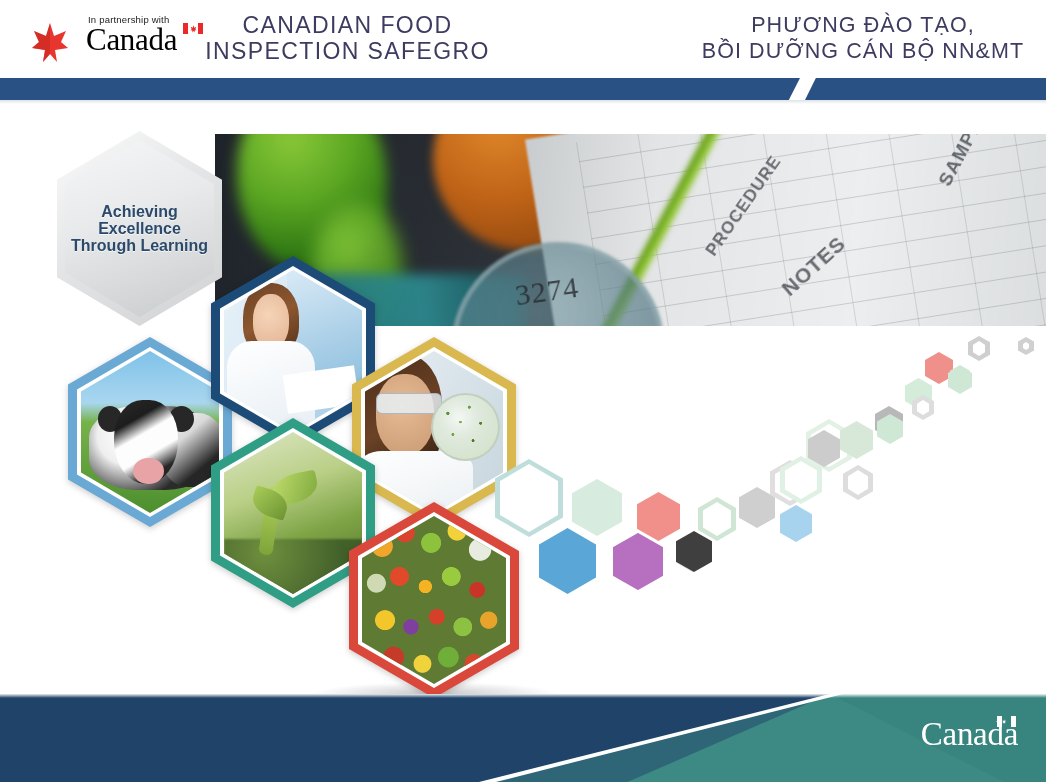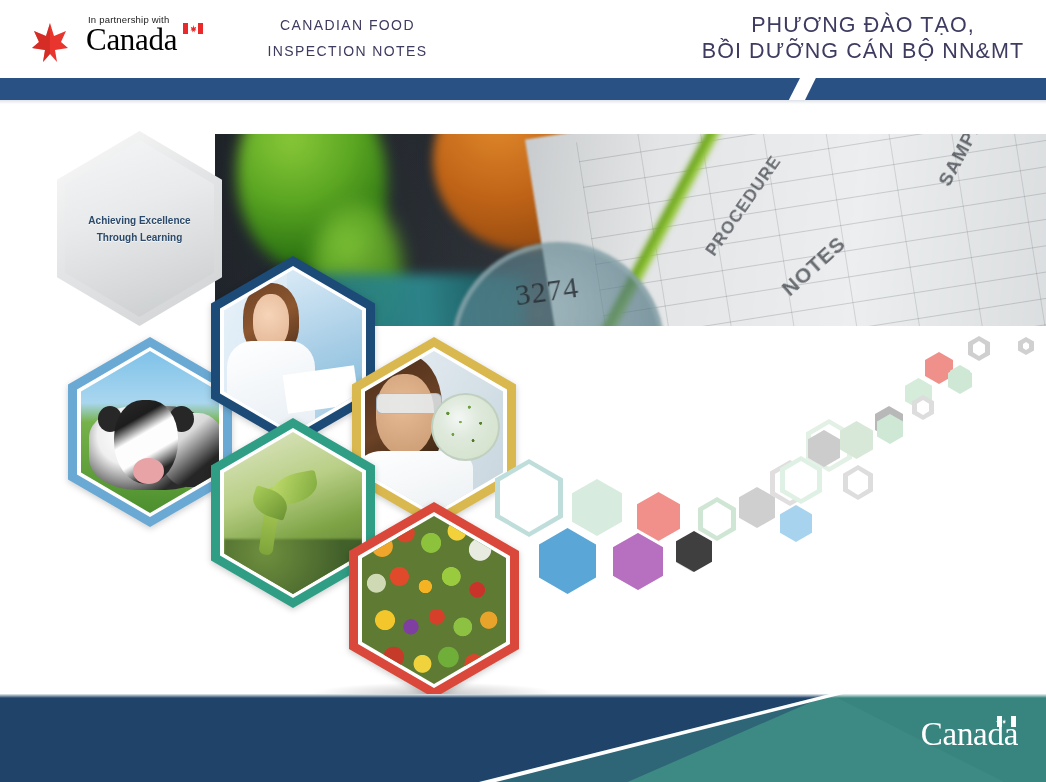--- a/index.html
+++ b/index.html
@@ -15,21 +15,21 @@
   .canada-word { position:absolute; left:58px; top:12px; font-family:"Liberation Serif", serif;
     font-size:31px; font-weight:400; color:#000; letter-spacing:-.3px; line-height:1; }
   .maple { position:absolute; left:0px; top:8px; width:44px; height:44px; }
   .mini-flag { position:absolute; left:155px; top:11px; width:20px; height:11px;
     background:#fff; border:0; }
   .mini-flag .mf-l,.mini-flag .mf-r { position:absolute; top:0; width:5px; height:11px; background:#EA2A2A; }
   .mini-flag .mf-l{left:0;} .mini-flag .mf-r{right:0;}
   .mini-flag .mf-leaf { position:absolute; left:6.5px; top:1px; width:7px; height:9px; }
 
   .hdr-cfia { position:absolute; left:195px; top:12px; width:305px; text-align:center;
-    font-size:14px; color:#3e3b60; letter-spacing:1.4px; line-height:26px; font-weight:400; }
+    font-size:23px; color:#3e3b60; letter-spacing:1.4px; line-height:26px; font-weight:400; }
   .hdr-safegro { position:absolute; left:500px; top:14px; width:170px; text-align:center; }
   .sg-text { font-size:26px; font-weight:700; color:#2e2c52; letter-spacing:1.2px; line-height:28px; }
   .sg-dots { margin-top:3px; display:flex; justify-content:center; gap:7px; }
   .sg-dots i { display:block; width:11px; height:11px; border-radius:50%; }
   .hdr-viet { position:absolute; left:680px; top:12px; width:366px; text-align:center;
     font-size:21.5px; color:#3e3b60; letter-spacing:1.1px; line-height:26px; font-weight:400; }
 
   
   #ribbon { position:absolute; left:0; top:78px; width:1046px; height:26px; }
   #ribbon .rb { position:absolute; top:0; height:22px; background:#2a5183; }
@@ -108,21 +108,21 @@
   .hex { position:absolute; clip-path:polygon(50% 0%,100% 25%,100% 75%,50% 100%,0% 75%,0% 25%); }
 
   
   #hex-silver { left:57px; top:27px; width:165px; height:195px;
     background:linear-gradient(145deg,#fbfbfb,#e4e5e6 45%,#cfd1d2 100%);
     filter:drop-shadow(0 2px 3px rgba(0,0,0,.22)); }
   #hex-silver .inner { position:absolute; left:8px; top:9px; width:149px; height:177px;
     clip-path:polygon(50% 0%,100% 25%,100% 75%,50% 100%,0% 75%,0% 25%);
     background:linear-gradient(160deg,#f5f6f7 0%,#e9eaeb 40%,#c8cbcd 100%);
     display:flex; align-items:center; justify-content:center; }
-  #hex-silver .txt { font-size:10px; font-weight:700; color:#2b4a6b; text-align:center;
+  #hex-silver .txt { font-size:16px; font-weight:700; color:#2b4a6b; text-align:center;
     line-height:17px; text-shadow:0 1px 0 rgba(255,255,255,.7); }
 
   
   .hexp { filter:drop-shadow(0 2px 3px rgba(0,0,0,.2)); }
   .hexp .ring { position:absolute; inset:0;
     clip-path:polygon(50% 0%,100% 25%,100% 75%,50% 100%,0% 75%,0% 25%); }
   .hexp .white { position:absolute; left:9px; top:10px; right:9px; bottom:10px;
     clip-path:polygon(50% 0%,100% 25%,100% 75%,50% 100%,0% 75%,0% 25%); background:#fff; }
   .hexp .pic { position:absolute; left:13px; top:14px; right:13px; bottom:14px;
     clip-path:polygon(50% 0%,100% 25%,100% 75%,50% 100%,0% 75%,0% 25%); overflow:hidden; }
@@ -277,21 +277,21 @@
         <i class="mf-l"></i>
           <i class="mf-r"></i>
         <svg class="mf-leaf" viewBox="0 0 10 12">
             <polygon points="5,1 6,5 9,3.6 7.6,7 9.4,8.4 6.4,9 7,11.6 5,9.6 3,11.6 3.6,9 0.6,8.4 2.4,7 1,3.6 4,5" fill="#EA2A2A"></polygon>
           </svg>
       </div>
     </div>
 
     <div class="hdr-cfia">
       <div>CANADIAN FOOD</div>
-      <div>INSPECTION NOTES</div>
+      <div>INSPECTION SAFEGRO</div>
     </div>
 
 
     <div class="hdr-viet">
       <div>PHƯƠNG ĐÀO TẠO,</div>
       <div>BỒI DƯỠNG CÁN BỘ NN&amp;MT</div>
     </div>
   </div>
 
   <div id="ribbon">

